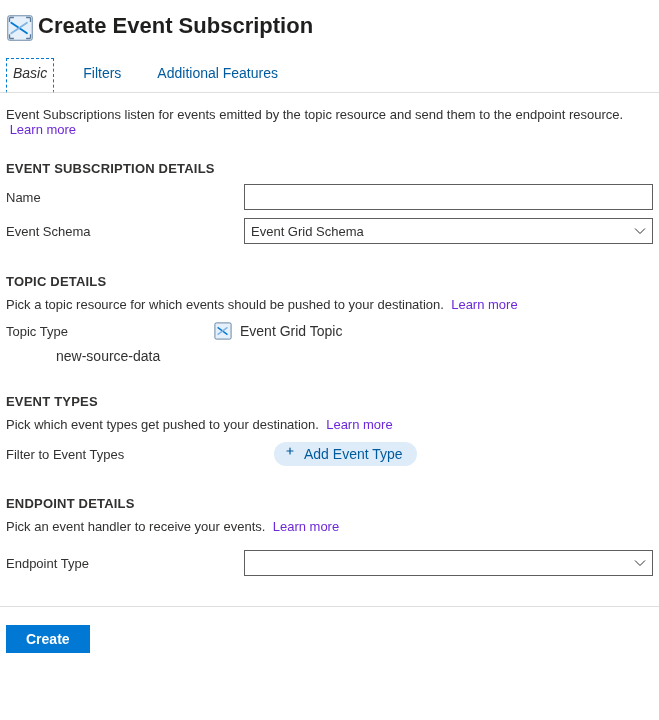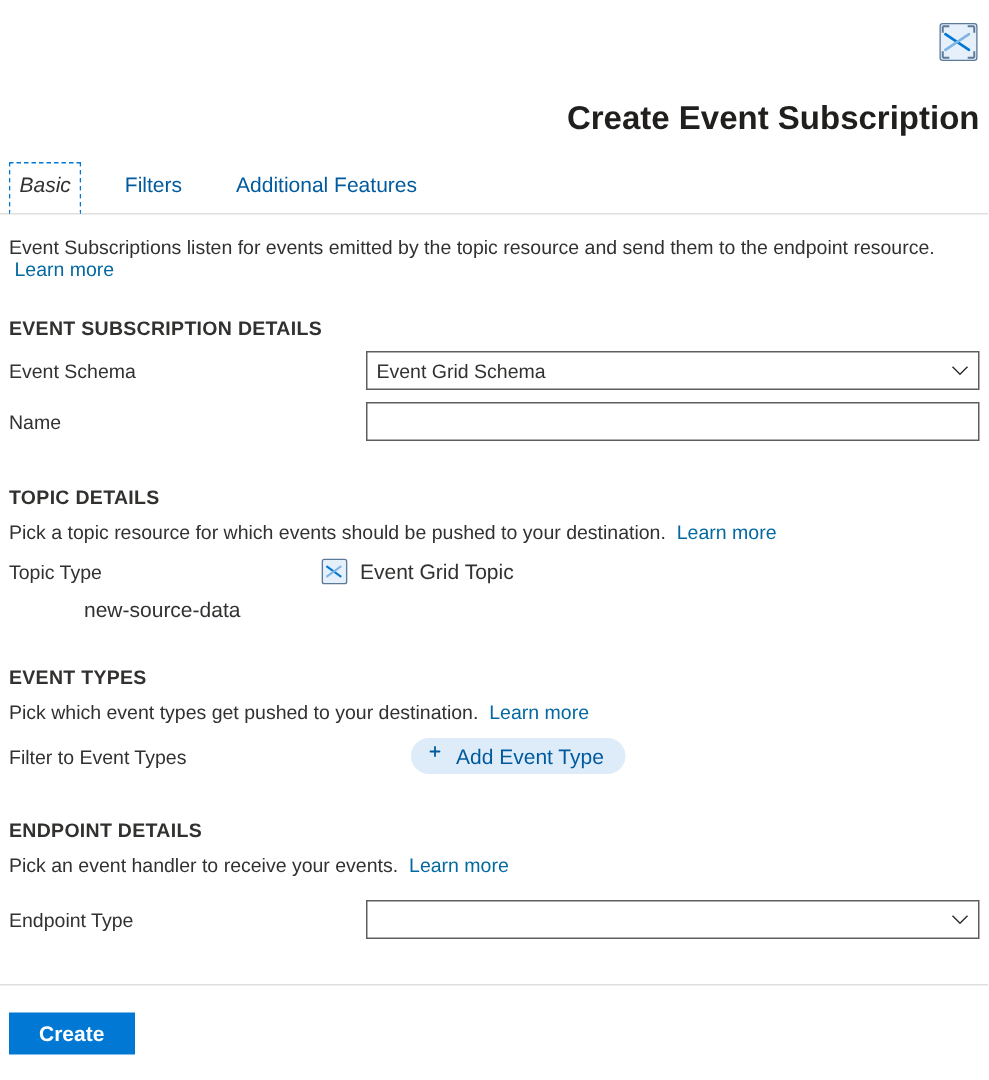--- a/index.html
+++ b/index.html
@@ -7,23 +7,22 @@
     margin: 0;
     font-family: "Segoe UI", -apple-system, Arial, sans-serif;
     font-size: 13px;
     color: #323130;
     background: #ffffff;
     width: 659px;
   }
   .header {
     padding: 10px 6px 6px 6px;
     display: flex;
-    align-items: flex-end;
-    gap: 24px;
-    flex-direction: column;
+    align-items: center;
+    gap: 4px;
   }
   .header-icon {
     width: 28px;
     height: 28px;
     margin-top: 4px;
     flex: none;
   }
   .header h1 {
     font-size: 22px;
     font-weight: 600;
@@ -54,21 +53,21 @@
     border: 1px dashed #0078d4;
     border-bottom: 2px solid transparent;
     font-style: italic;
   }
   .content { padding: 14px 6px 4px 6px; }
   .intro {
     font-size: 13px;
     color: #323130;
     margin-bottom: 24px;
   }
-  .link { color: #0369a1; cursor: pointer; }
+  .link { color: #6d28d9; cursor: pointer; }
   .section-title {
     font-size: 13px;
     font-weight: 600;
     letter-spacing: .2px;
     color: #323130;
     margin-bottom: 8px;
   }
   .section-desc {
     font-size: 13px;
     color: #323130;
@@ -174,35 +173,35 @@
 
   <div class="intro">
     <span>Event Subscriptions listen for events emitted by the topic resource and send them to the endpoint resource.</span>
     <span>&nbsp;</span><span class="link">Learn more</span>
   </div>
 
   <div class="section">
     <div class="section-title">EVENT SUBSCRIPTION DETAILS</div>
 
     <div class="field-row">
+      <div class="field-label">Name</div>
+      <div class="field-value">
+        <input type="text" class="text-input" value="" style="">
+      </div>
+    </div>
+
+    <div class="field-row">
       <div class="field-label">Event Schema</div>
       <div class="field-value">
         <div class="select">
           <span>Event Grid Schema</span>
           <svg class="chevron-down" viewBox="0 0 12 12">
               <path d="M1 3.5 L6 8.5 L11 3.5" stroke="#323130" stroke-width="1" fill="none"></path>
             </svg>
         </div>
-      </div>
-    </div>
-
-    <div class="field-row">
-      <div class="field-label">Name</div>
-      <div class="field-value">
-        <input type="text" class="text-input" value="" style="">
       </div>
     </div>
   </div>
 
   <div class="section">
     <div class="section-title">TOPIC DETAILS</div>
     <div class="section-desc">
       <span>Pick a topic resource for which events should be pushed to your destination.</span>
       <span>&nbsp;</span><span class="link">Learn more</span>
     </div>

